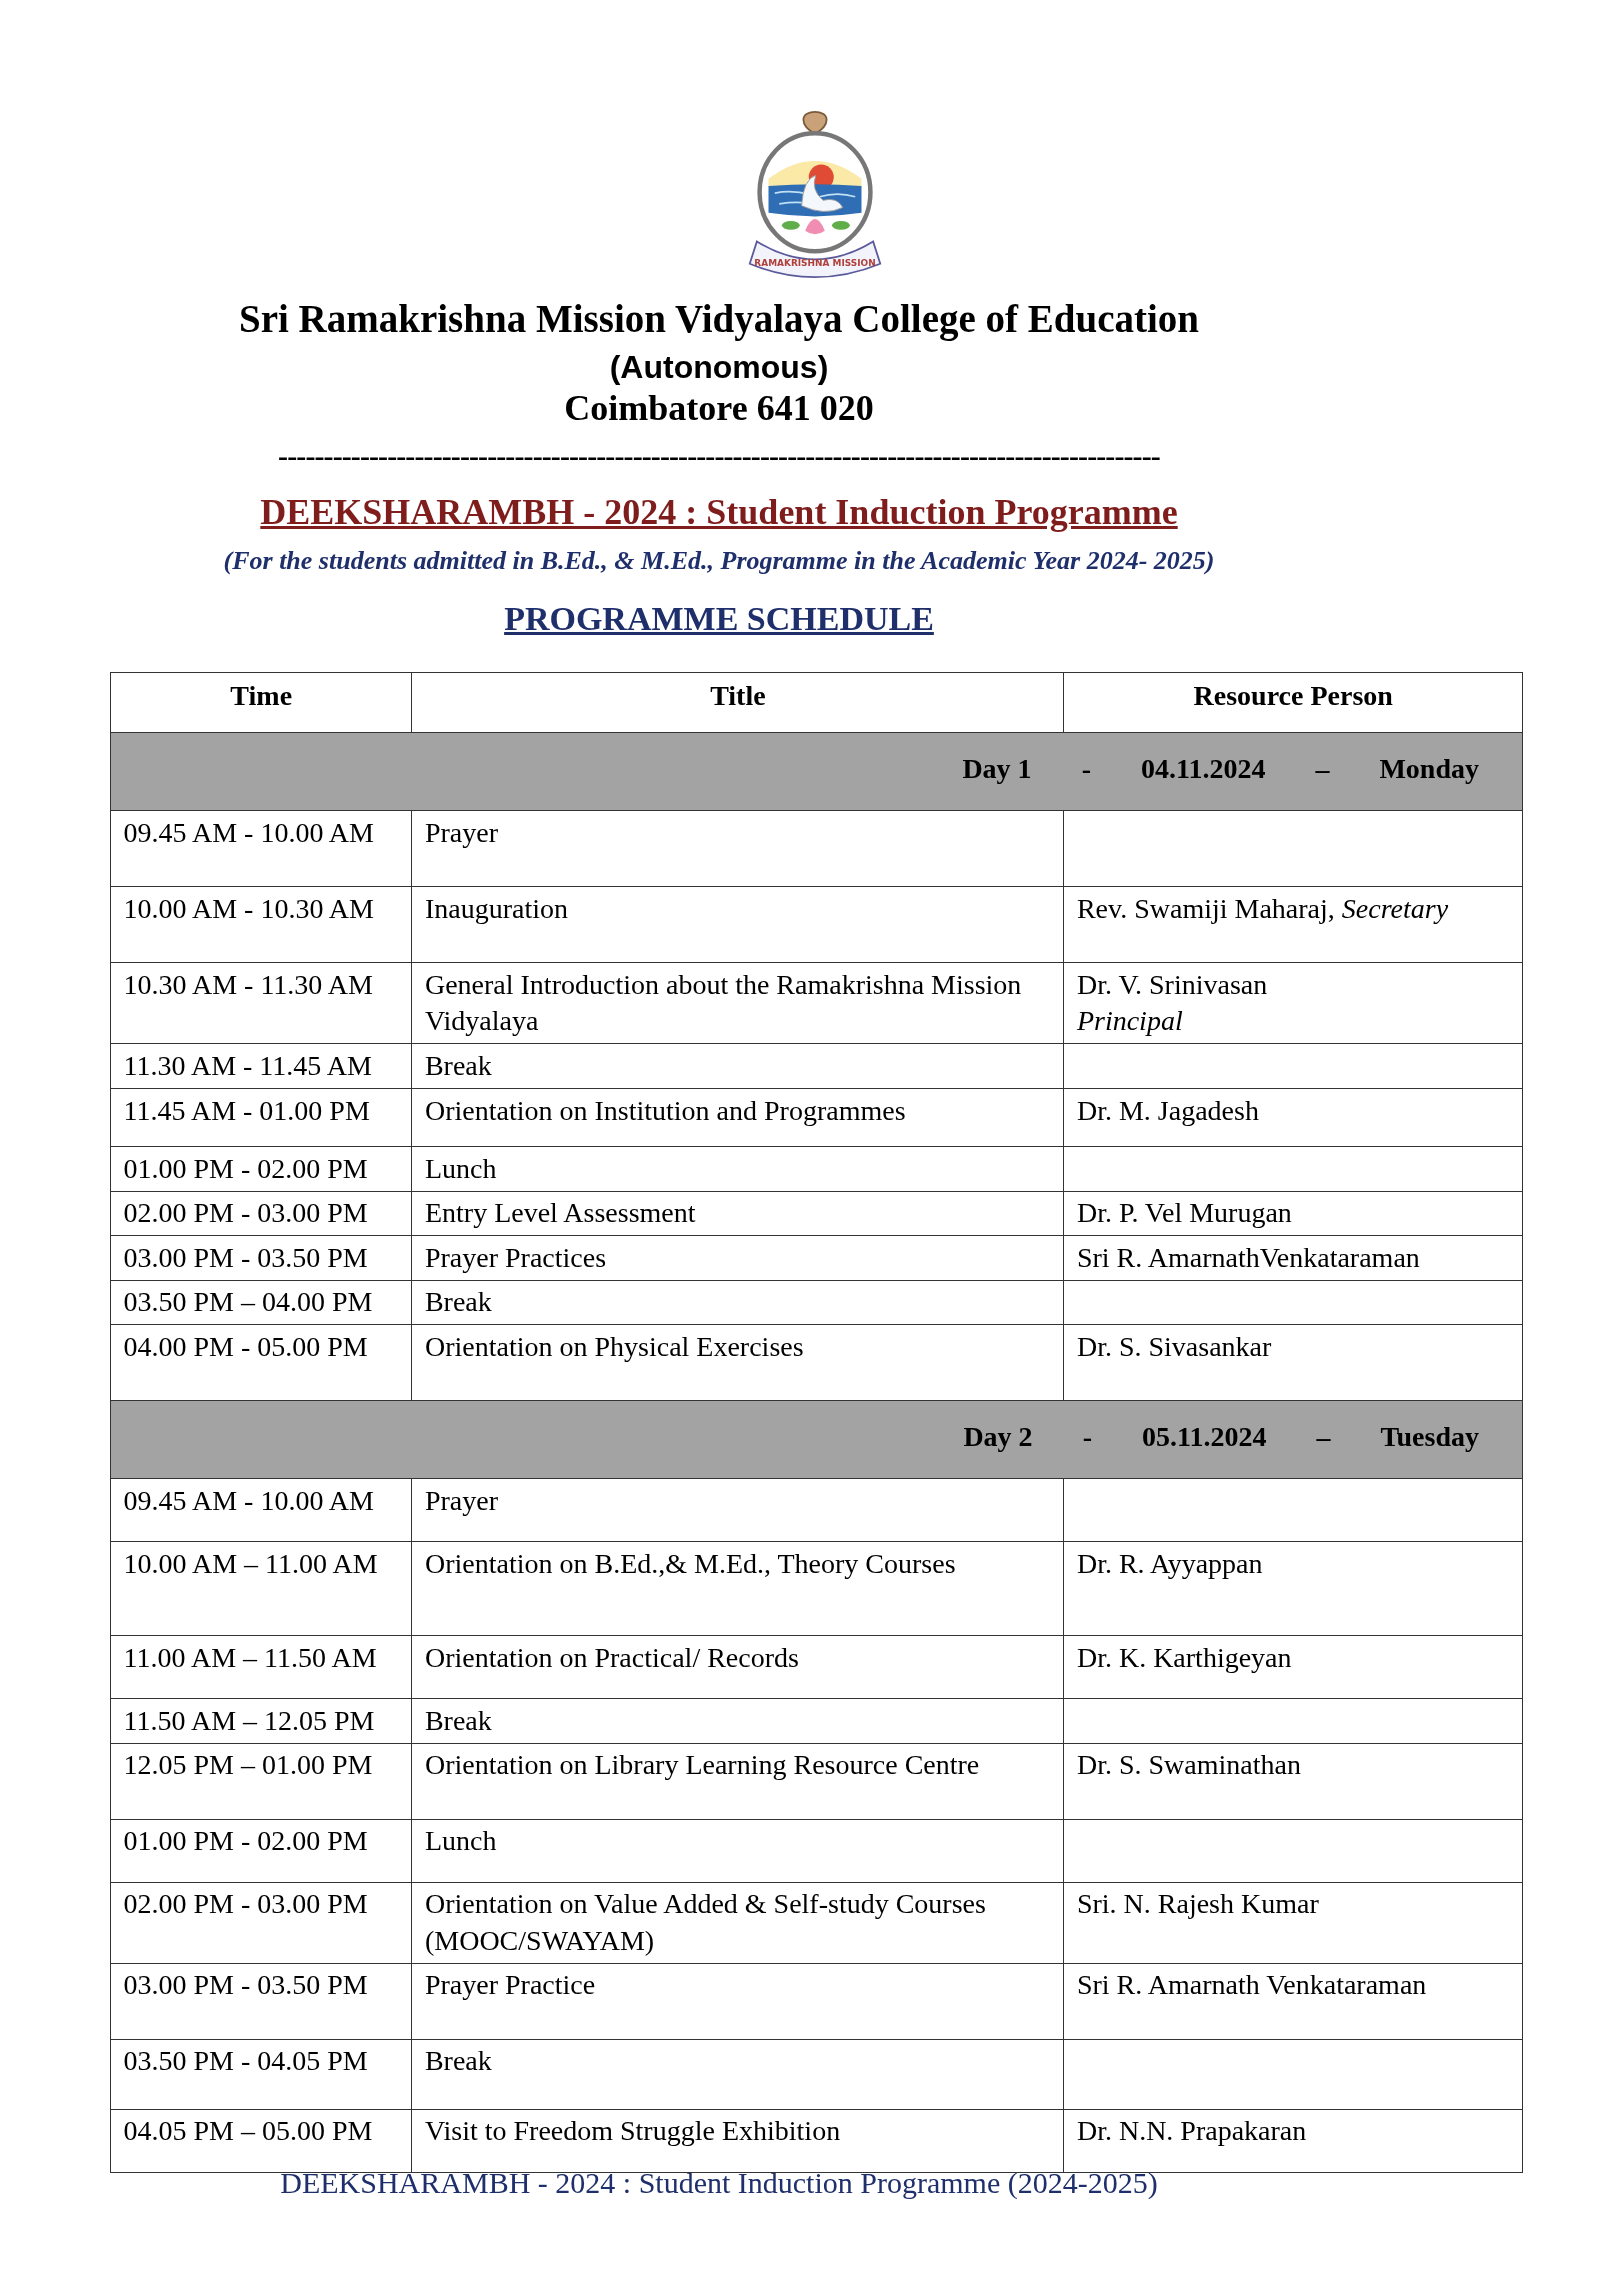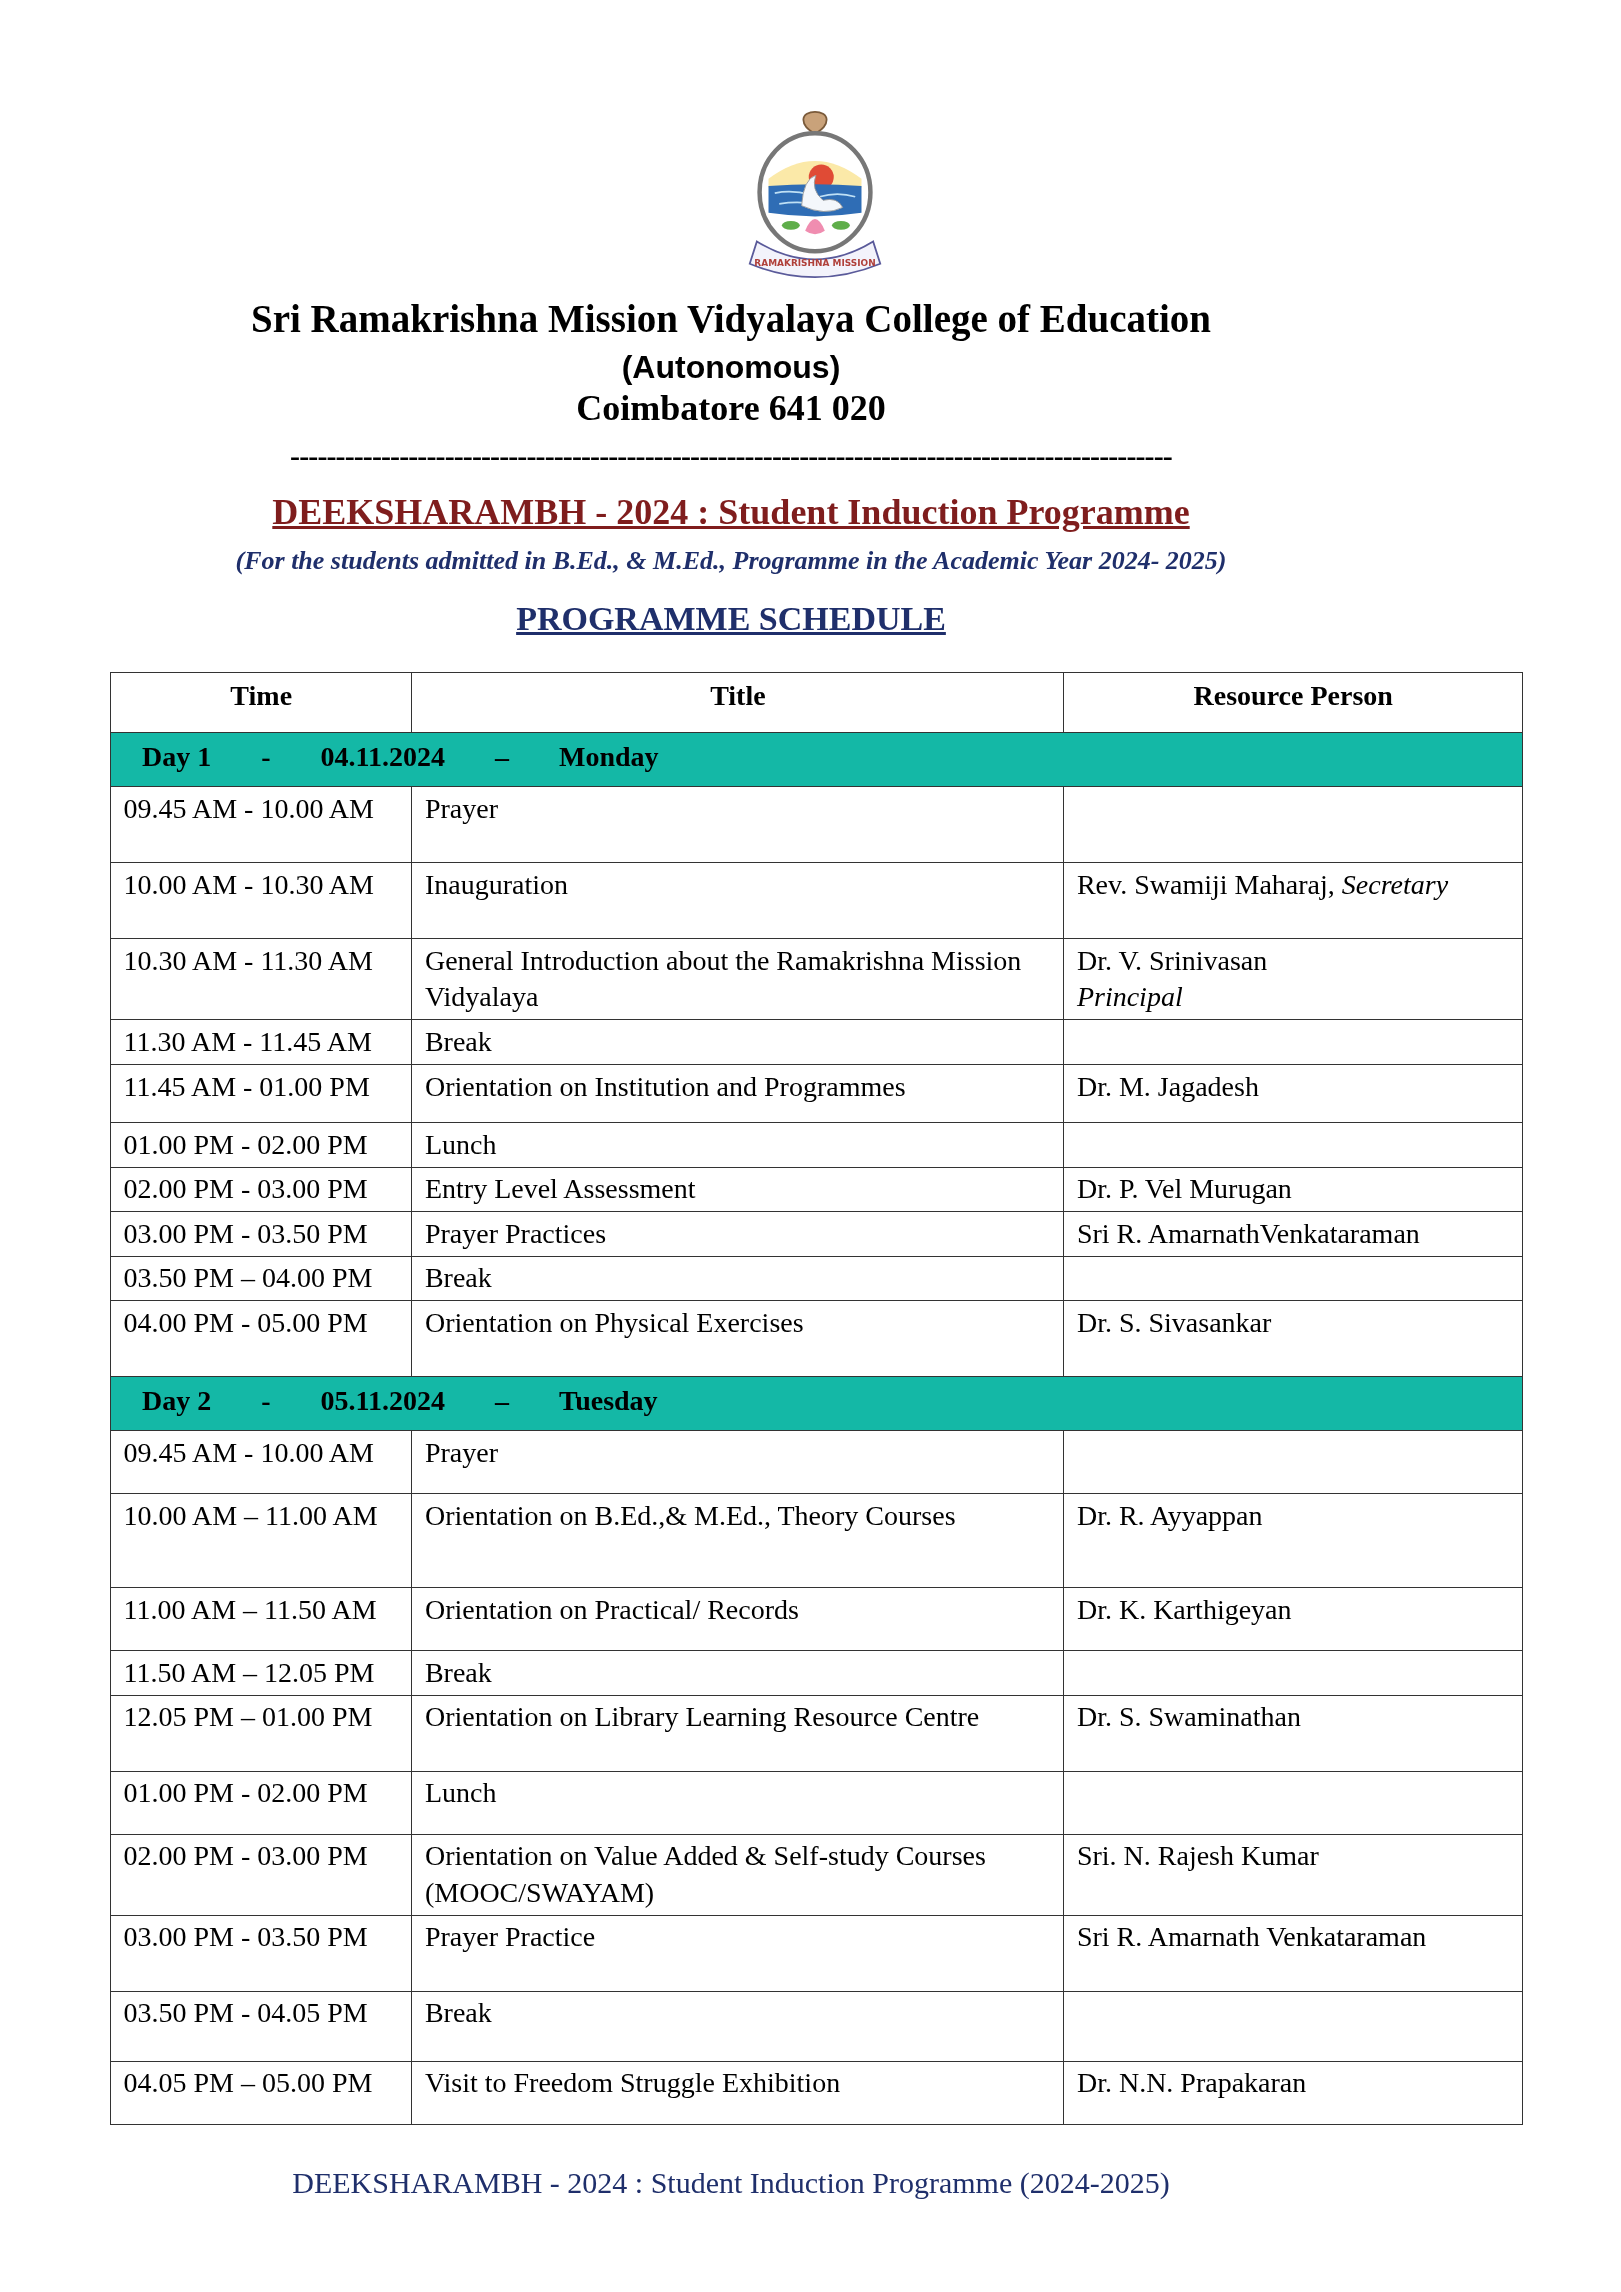--- a/index.html
+++ b/index.html
@@ -1,33 +1,33 @@
 <!DOCTYPE html>
 <html style="font-size:14.3px"><head>
 <meta charset="utf-8">
 <style>
   html, body { margin:0; padding:0; background:#ffffff; }
   body { width:1621px; height:2293px; position:relative; overflow:hidden;
          font-family:"DejaVu Serif", "Liberation Serif", serif; color:#000; }
   .logo { position:absolute; left:739px; top:107px; width:152px; height:175px; }
-  .center { position:absolute; left:16px; width:1430px; text-align:center; }
+  .center { position:absolute; left:4px; width:1430px; text-align:center; }
   .inst { top:296px; font-size:39px; font-weight:bold; font-family:"Liberation Serif", serif; }
   .auton { top:349px; font-size:32px; font-weight:bold; font-family:Liberation Sans, sans-serif; }
   .city { top:387px; font-size:36px; font-weight:bold; font-family:"Liberation Serif", serif; }
   .dashes { top:439px; font-size:30px; font-weight:bold; letter-spacing:-0.9px; font-family:"Liberation Serif", serif; overflow:hidden; white-space:nowrap; }
   .dashes span { display:inline-block; width:1214px; overflow:hidden; }
   .prog { top:491px; font-size:36px; font-weight:bold; color:#7f1d1d; text-decoration:underline; font-family:"Liberation Serif", serif; }
   .forline { top:546px; font-size:26px; font-style:italic; font-weight:bold; color:#1f2f6b; font-family:"Liberation Serif", serif; }
   .sched { top:600px; font-size:34px; font-weight:bold; color:#1f2f6b; text-decoration:underline; font-family:"Liberation Serif", serif; }
   table.sch { position:absolute; left:110px; top:672px; width:1413px; border-collapse:collapse;
               font-family:"Liberation Serif", serif; font-size:28px; line-height:1.3; }
   table.sch td, table.sch th { border:1.8px solid #333; vertical-align:top; padding:3.6px 12.5px; }
   table.sch th { font-weight:bold; text-align:center; height:50px; padding-top:5.4px; }
   col.c1 { width:302px; } col.c2 { width:653px; } col.c3 { width:459px; }
-  tr.day td { background:#14b8a6; text-align:left; font-weight:bold; padding:6px; height:41px; }
+  tr.day td { background:#a3a3a3; text-align:right; font-weight:bold; padding:18px; height:41px; }
   .day span { display:inline-block; margin:0 25px; }
   td.time { padding-left:12.5px; padding-right:1.8px; }
   .ital { font-style:italic; }
   .footer { top:2166px; font-size:30px; color:#1f2f6b; font-family:"Liberation Serif", serif; }
 </style>
 </head>
 <body>
 
 <svg class="logo" viewBox="0 0 170 195">
   <path d="M72 14 C72 2, 98 2, 98 14 C98 22, 90 26, 85 30 C80 26, 72 22, 72 14Z" fill="#c9a27a" stroke="#7a5a3a" stroke-width="2"></path>

